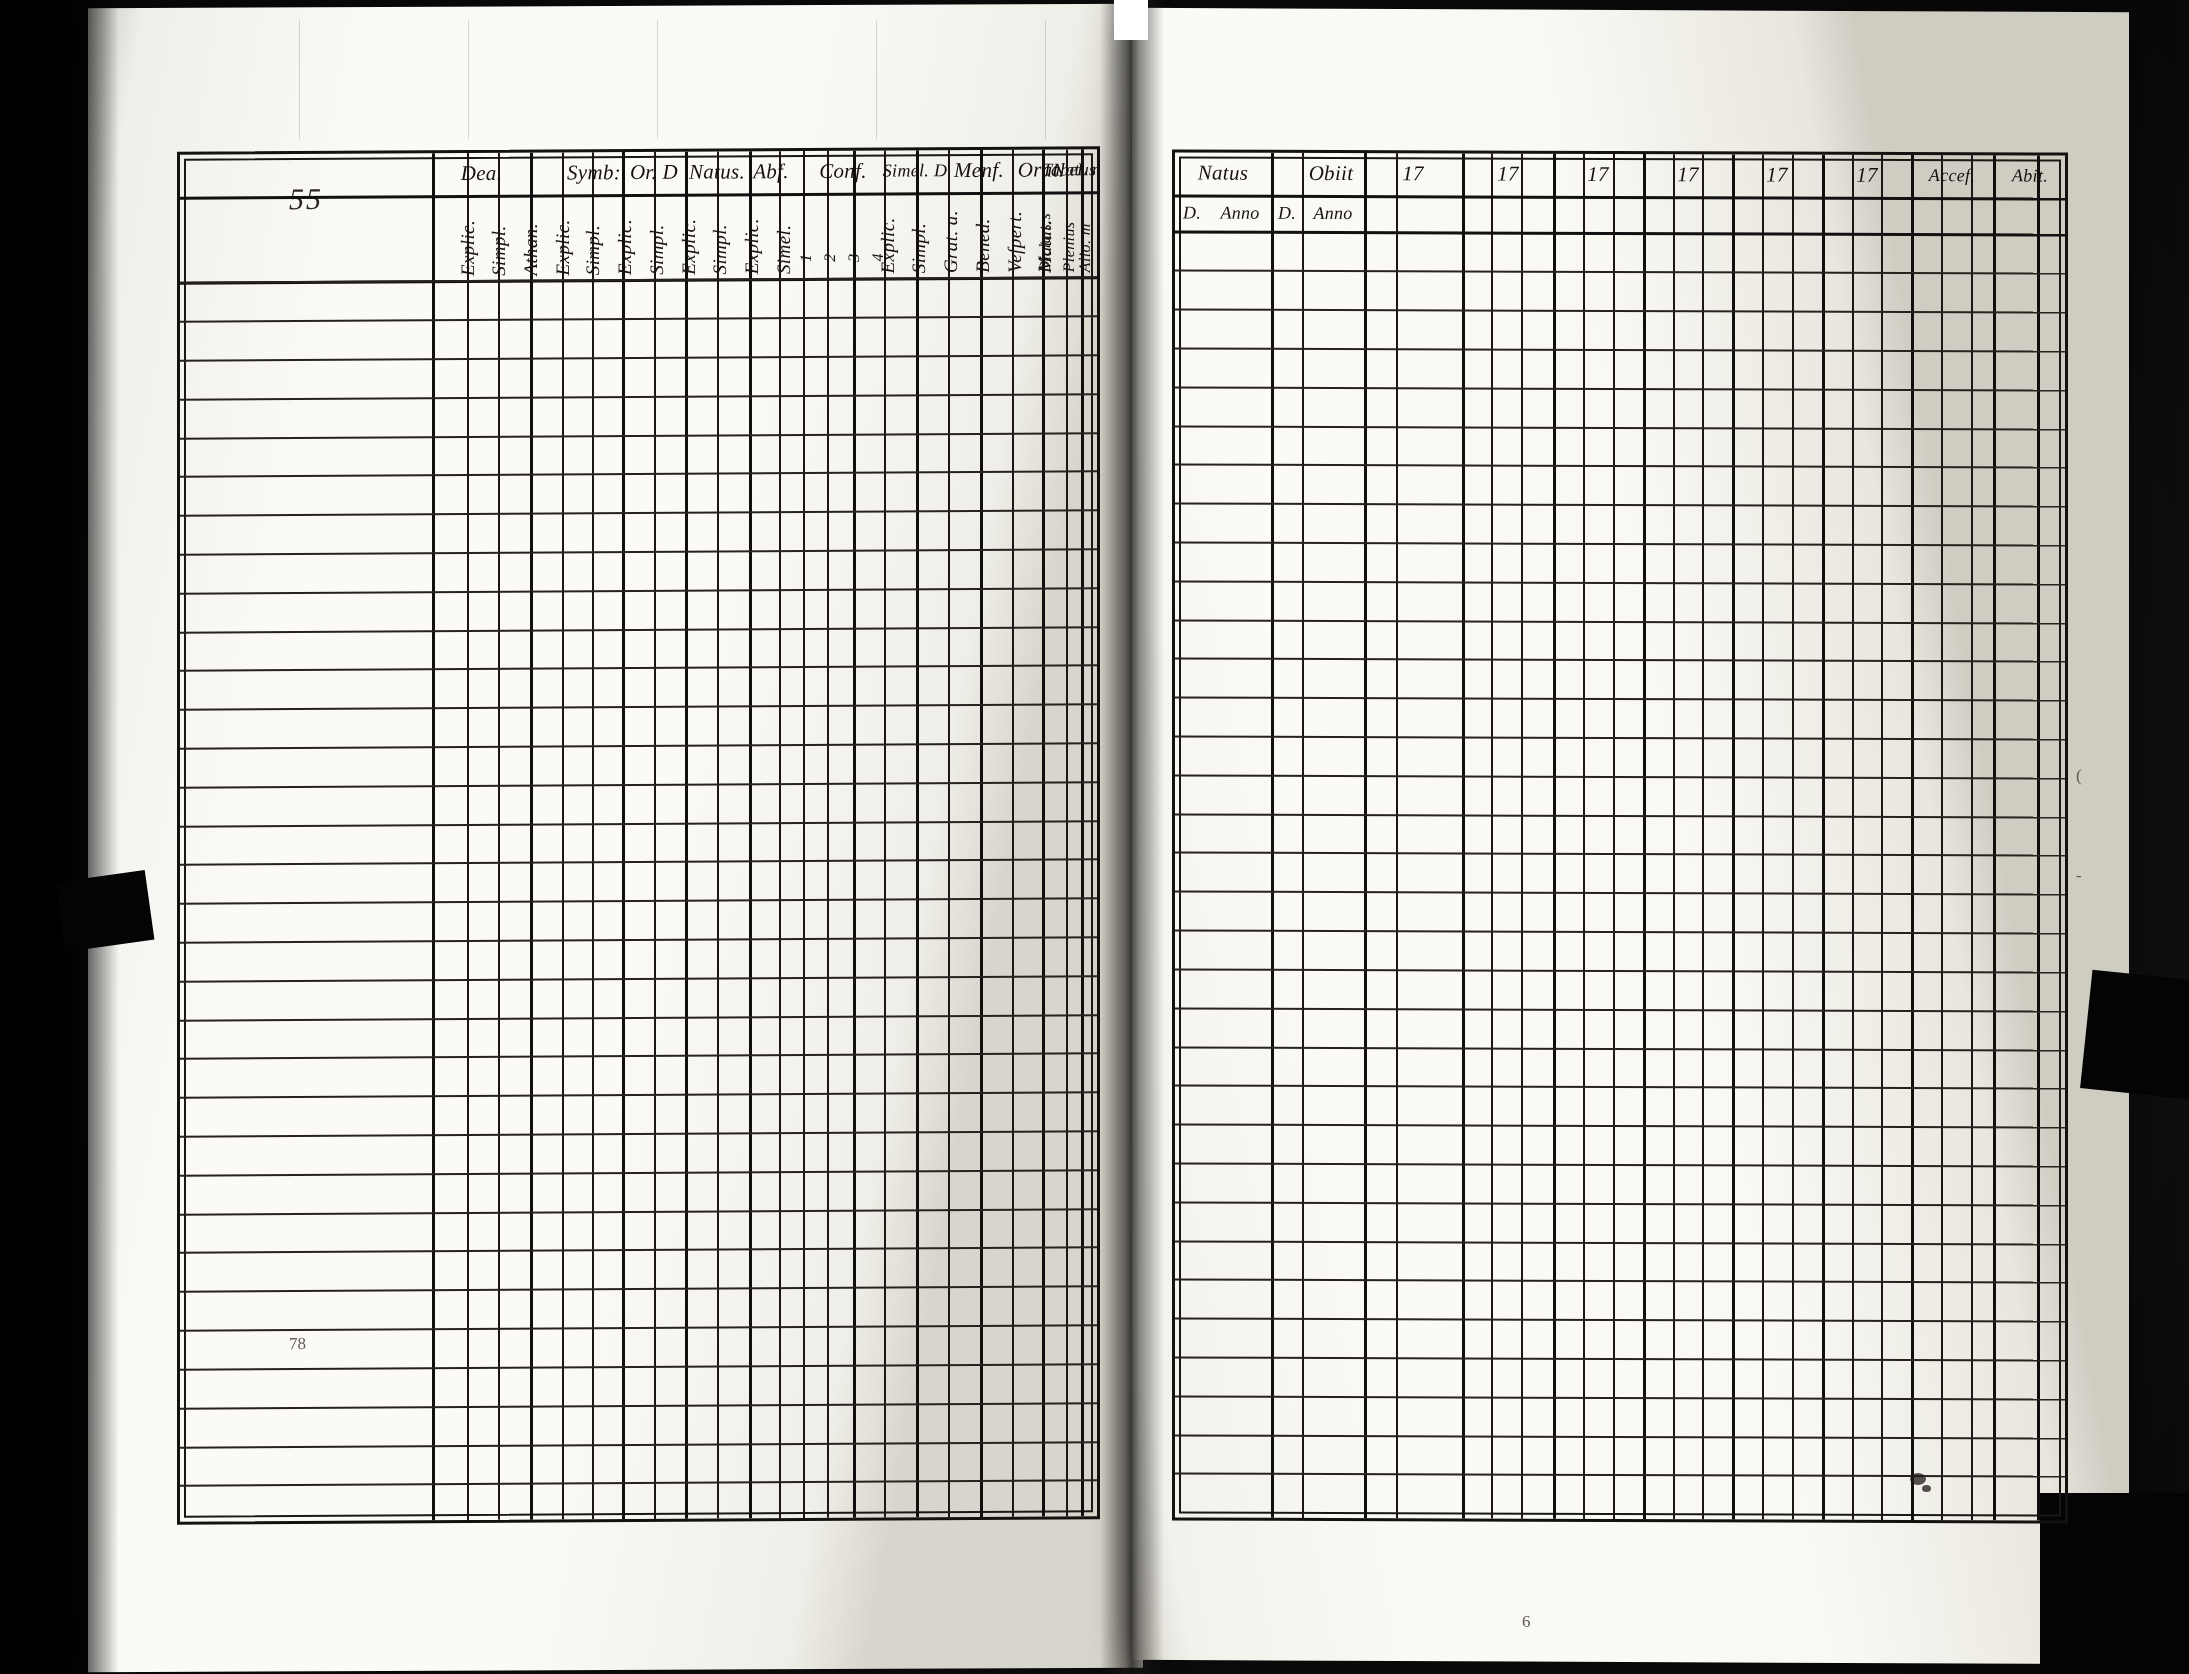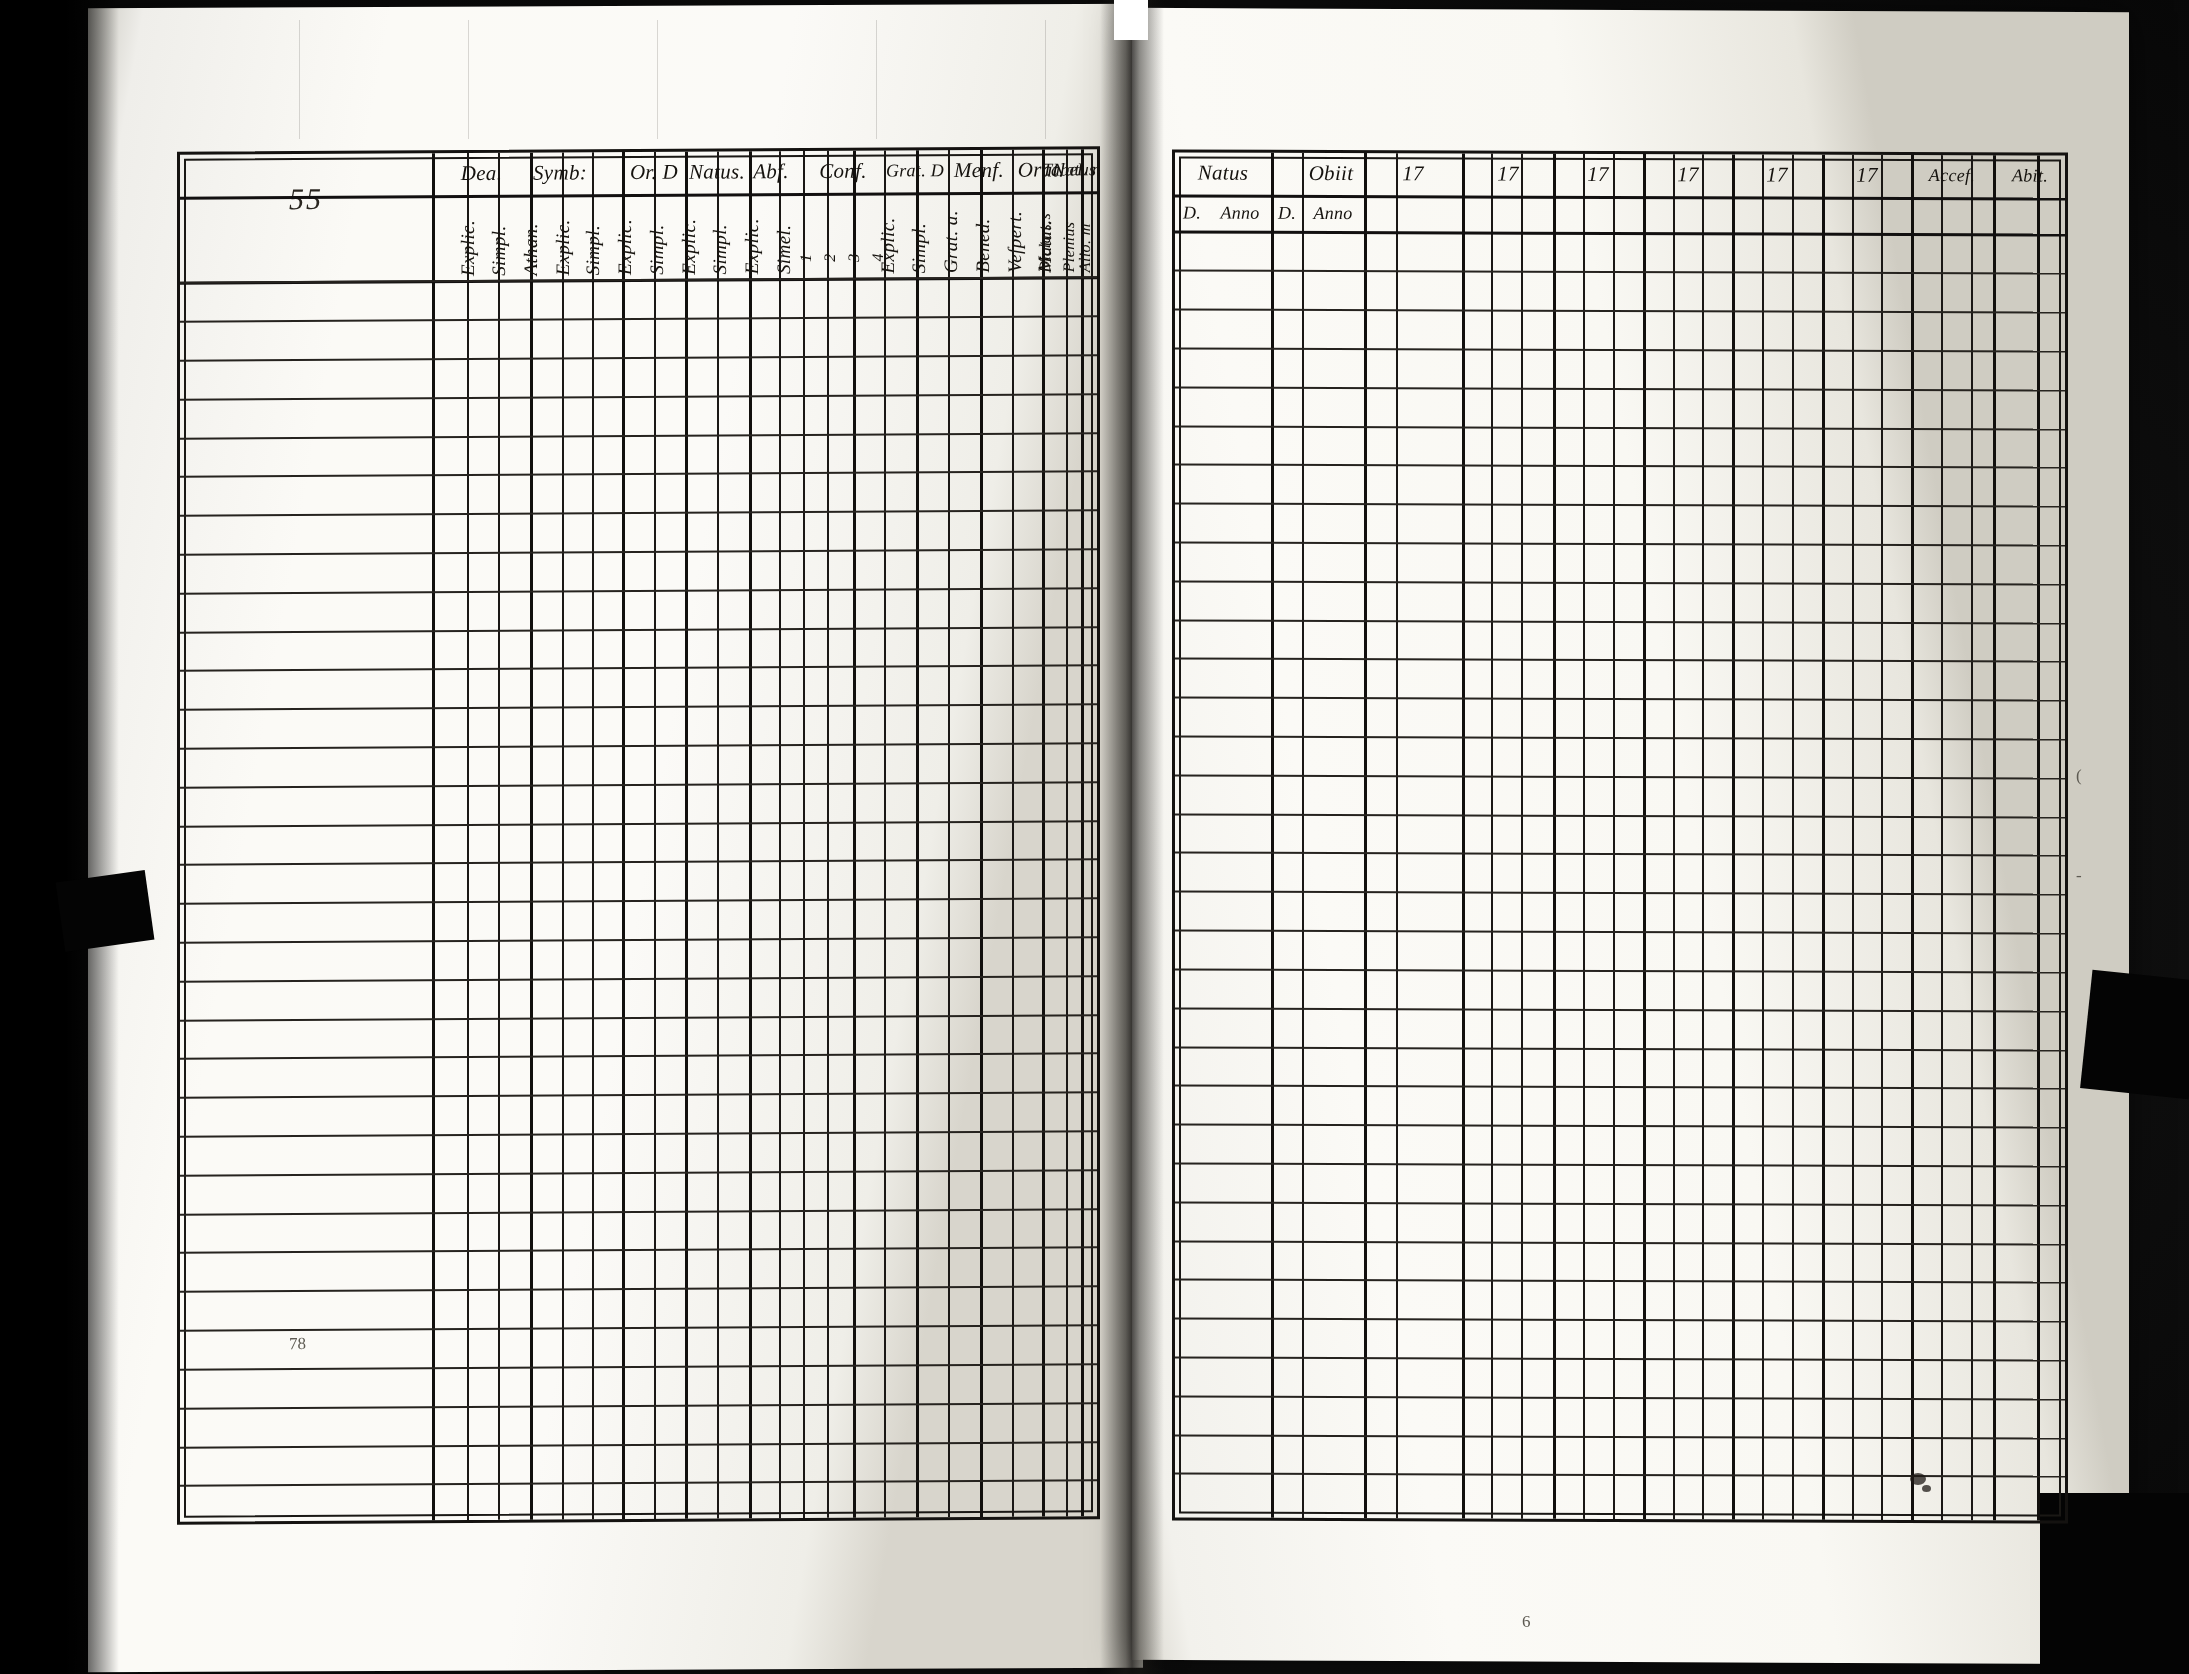--- a/index.html
+++ b/index.html
@@ -235,26 +235,26 @@
     <div class="vrule thick" style="left:800px;"></div>
     <div class="vrule" style="left:832px;"></div>
     <div class="vrule thick" style="left:862px;"></div>
     <div class="vrule" style="left:886px;"></div>
     <div class="vrule thick" style="left:901px;"></div>
 
     <div class="hrule head" style="top:42px;"></div>
     <div class="hrule head" style="top:127px;"></div>
 
     <div class="hdr" style="left:252px; width:99px;">Dea.</div>
-    <div class="hdr" style="left:334px; width:92px;">Symb:</div>
+    <div class="hdr" style="left:368px; width:92px;">Symb:</div>
     <div class="hdr" style="left:442px; width:64px;">Or. D</div>
     <div class="hdr" style="left:505px; width:64px;">Natus.</div>
     <div class="hdr" style="left:569px; width:44px;text-align:center;">Abf.</div>
     <div class="hdr" style="left:623px; width:80px;">Conf.</div>
-    <div class="hdr small" style="left:702px; width:66px;">Grat. D</div>
+    <div class="hdr small" style="left:702px; width:66px;">Simel. D</div>
     <div class="hdr" style="left:768px; width:62px;">Menf.</div>
     <div class="hdr" style="left:830px; width:62px;">Orat.</div>
     <div class="hdr small" style="left:862px; width:70px;">Natus.</div>
 
     <div class="hdr small" style="left:858px; width:44px;">Tabe</div>
     <div class="hdr small" style="left:896px; width:26px;">L n</div>
 
     <div class="vhdr" style="left:277px; top:123px;">Explic.</div>
     <div class="vhdr" style="left:308px; top:123px;">Simpl.</div>
 

